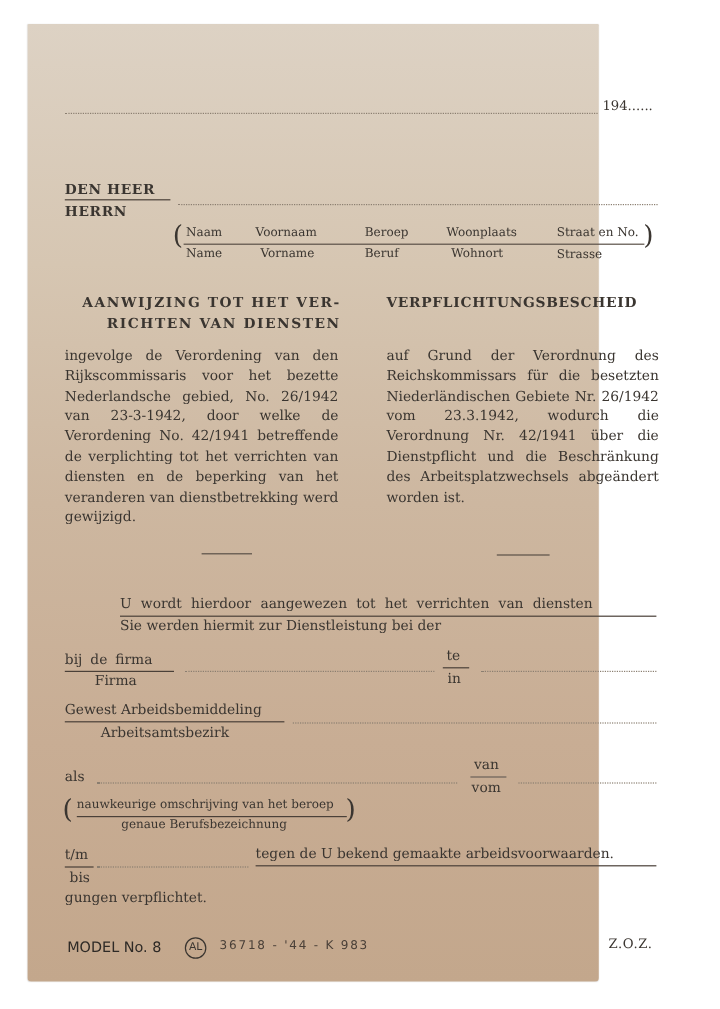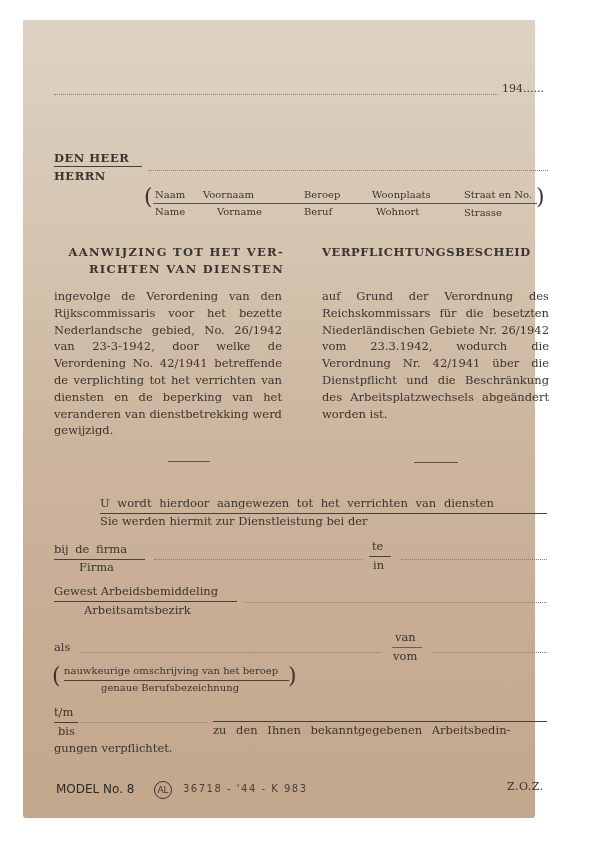--- a/index.html
+++ b/index.html
@@ -5,21 +5,20 @@
     html, body { margin: 0; padding: 0; }
     body {
       width: 600px; height: 841px; background: #ffffff; position: relative; overflow: hidden;
       font-family: "DejaVu Serif", "Liberation Serif", serif; color: #3a3530;
     }
     .paper {
       position: absolute; left: 23px; top: 20px; width: 476px; height: 798px;
       background: linear-gradient(180deg, #ddd2c4 0%, #d6c6b2 25%, #cdb7a0 50%, #c8ad94 75%, #c3a78c 100%);
       box-shadow: 0 0 1px rgba(0,0,0,0.15);
       border-radius: 1px 1px 3px 3px;
-      padding-left: 36px;
     }
     .abs { position: absolute; white-space: nowrap; }
     .serif { font-family: "DejaVu Serif", "Liberation Serif", serif; }
     .dotline { position: absolute; border-bottom: 1px dotted #8a7e70; height: 0; }
     .rule { position: absolute; border-bottom: 1px solid #4a4038; height: 0; }
 
     .date-year { left: 479px; top: 62px; font-size: 11px; }
 
     .heer-nl { left: 31px; top: 131px; font-size: 11.5px; font-weight: bold; letter-spacing: 0.5px; }
     .heer-de { left: 31px; top: 149px; font-size: 11.5px; font-weight: bold; letter-spacing: 0.5px; }
@@ -52,21 +51,21 @@
   <div class="rule" style="left:31px; top:146px; width:88px;"></div>
   <span class="abs heer-de">HERRN</span>
   <div class="dotline" style="left:125px; top:150px; width:400px;"></div>
 
   <span class="abs paren" style="left:121px; top:164px;">(</span>
   <span class="abs paren" style="left:513px; top:164px;">)</span>
   <div class="rule" style="left:130px; top:183px; width:384px; border-color:#5a5048;"></div>
 
   <span class="abs lbl-sm" style="left:132px; top:169px;">Naam</span>
   <span class="abs lbl-sm" style="left:132px; top:186px;">Name</span>
-  <span class="abs lbl-sm" style="left:180px; top:169px;">Voornaam</span>
+  <span class="abs lbl-sm" style="left:190px; top:169px;">Voornaam</span>
   <span class="abs lbl-sm" style="left:194px; top:186px;">Vorname</span>
   <span class="abs lbl-sm" style="left:281px; top:169px;">Beroep</span>
   <span class="abs lbl-sm" style="left:281px; top:186px;">Beruf</span>
   <span class="abs lbl-sm" style="left:349px; top:169px;">Woonplaats</span>
   <span class="abs lbl-sm" style="left:333px; top:186px;margin-left:20px;">Wohnort</span>
   <span class="abs lbl-sm" style="left:441px; top:169px;">Straat en No.</span>
   <span class="abs lbl-sm" style="left:441px; top:187px;">Strasse</span>
 
   <div class="abs col-head" style="left:31px; top:224px; width:230px;text-align:right;">
     <div>AANWIJZING TOT HET VER-</div>
@@ -109,21 +108,21 @@
   <span class="abs form-sm" style="left:41px; top:645px;">nauwkeurige omschrijving van het beroep</span>
   <div class="rule" style="left:41px; top:660px; width:225px;"></div>
   <span class="abs form-sm" style="left:78px; top:662px;">genaue Berufsbezeichnung</span>
   <span class="abs paren" style="left:265px; top:643px;">)</span>
 
   <span class="abs form-txt" style="left:31px; top:685px;">t/m</span>
   <div class="rule" style="left:31px; top:702px; width:24px;"></div>
   <span class="abs form-txt" style="left:35px; top:704px;">bis</span>
   <div class="dotline" style="left:58px; top:702px; width:126px;"></div>
 
+  <span class="abs form-txt" style="left:190px; top:684px;">tegen de U bekend gemaakte arbeidsvoorwaarden.</span>
   <div class="rule" style="left:190px; top:701px; width:334px;"></div>
-  <span class="abs form-txt" style="left:190px; top:703px; word-spacing:6px;">zu den Ihnen bekanntgegebenen Arbeitsbedin-</span>
   <span class="abs form-txt" style="left:31px; top:721px;">gungen verpflichtet.</span>
 
   <span class="abs model" style="left:33px; top:762px;">MODEL No. 8</span>
   <span class="abs logo" style="left:131px; top:761px;">AL</span>
   <span class="abs code" style="left:160px; top:763px;">36718 - '44 - K 983</span>
   <span class="abs serif" style="left:484px; top:760px; font-size:11px; letter-spacing:0.5px;">Z.O.Z.</span>
 </div>
 
 </body></html>

